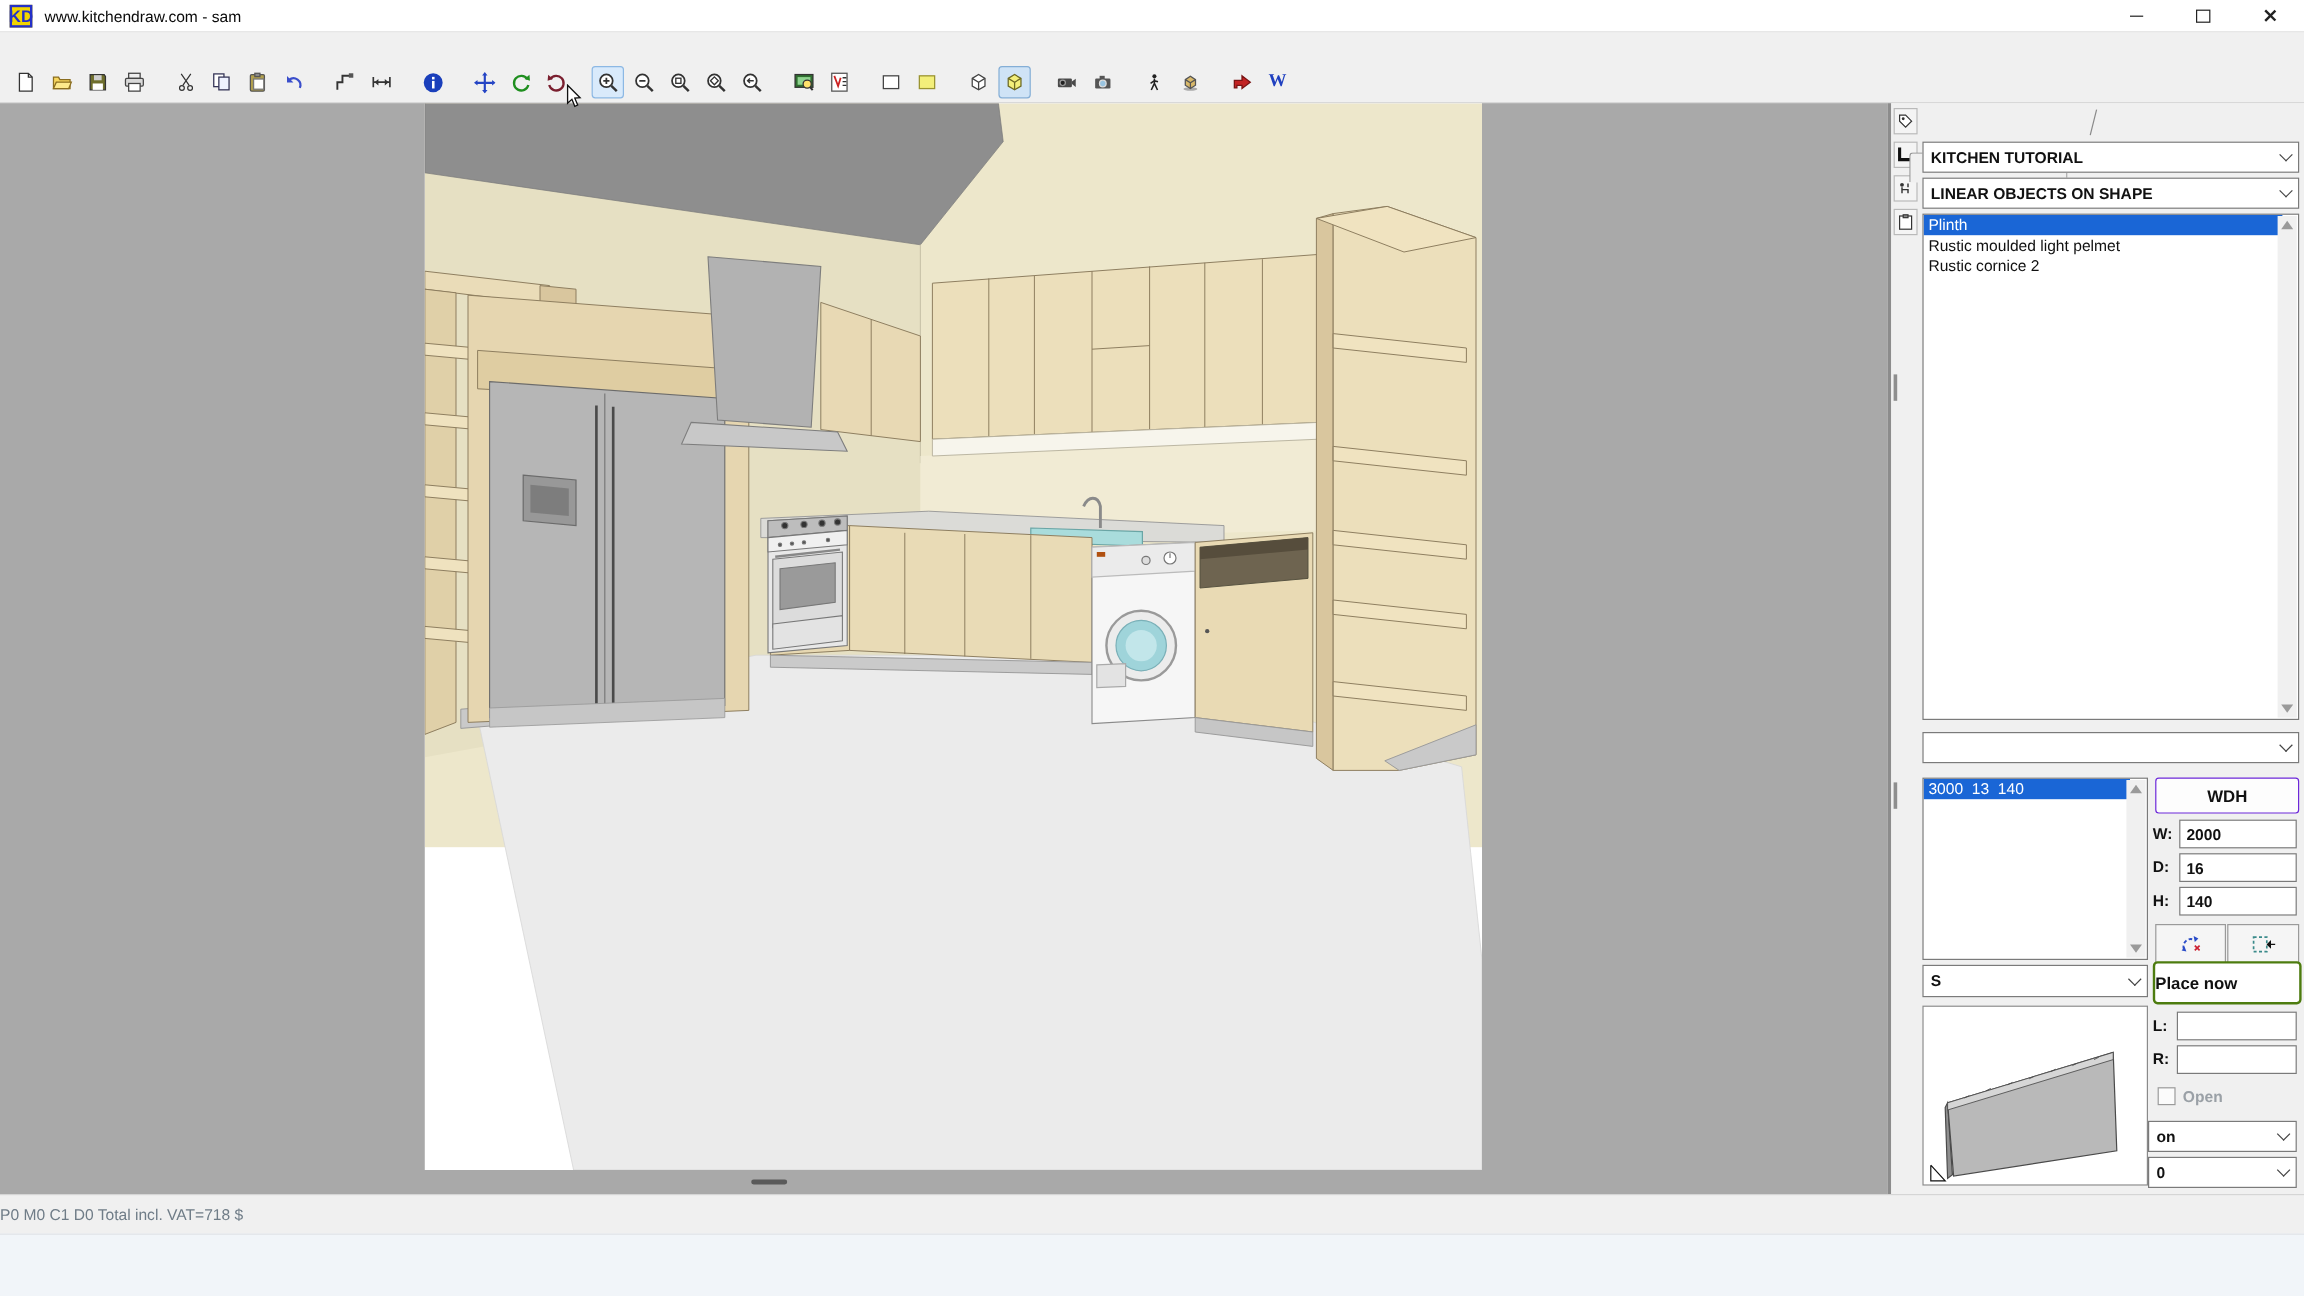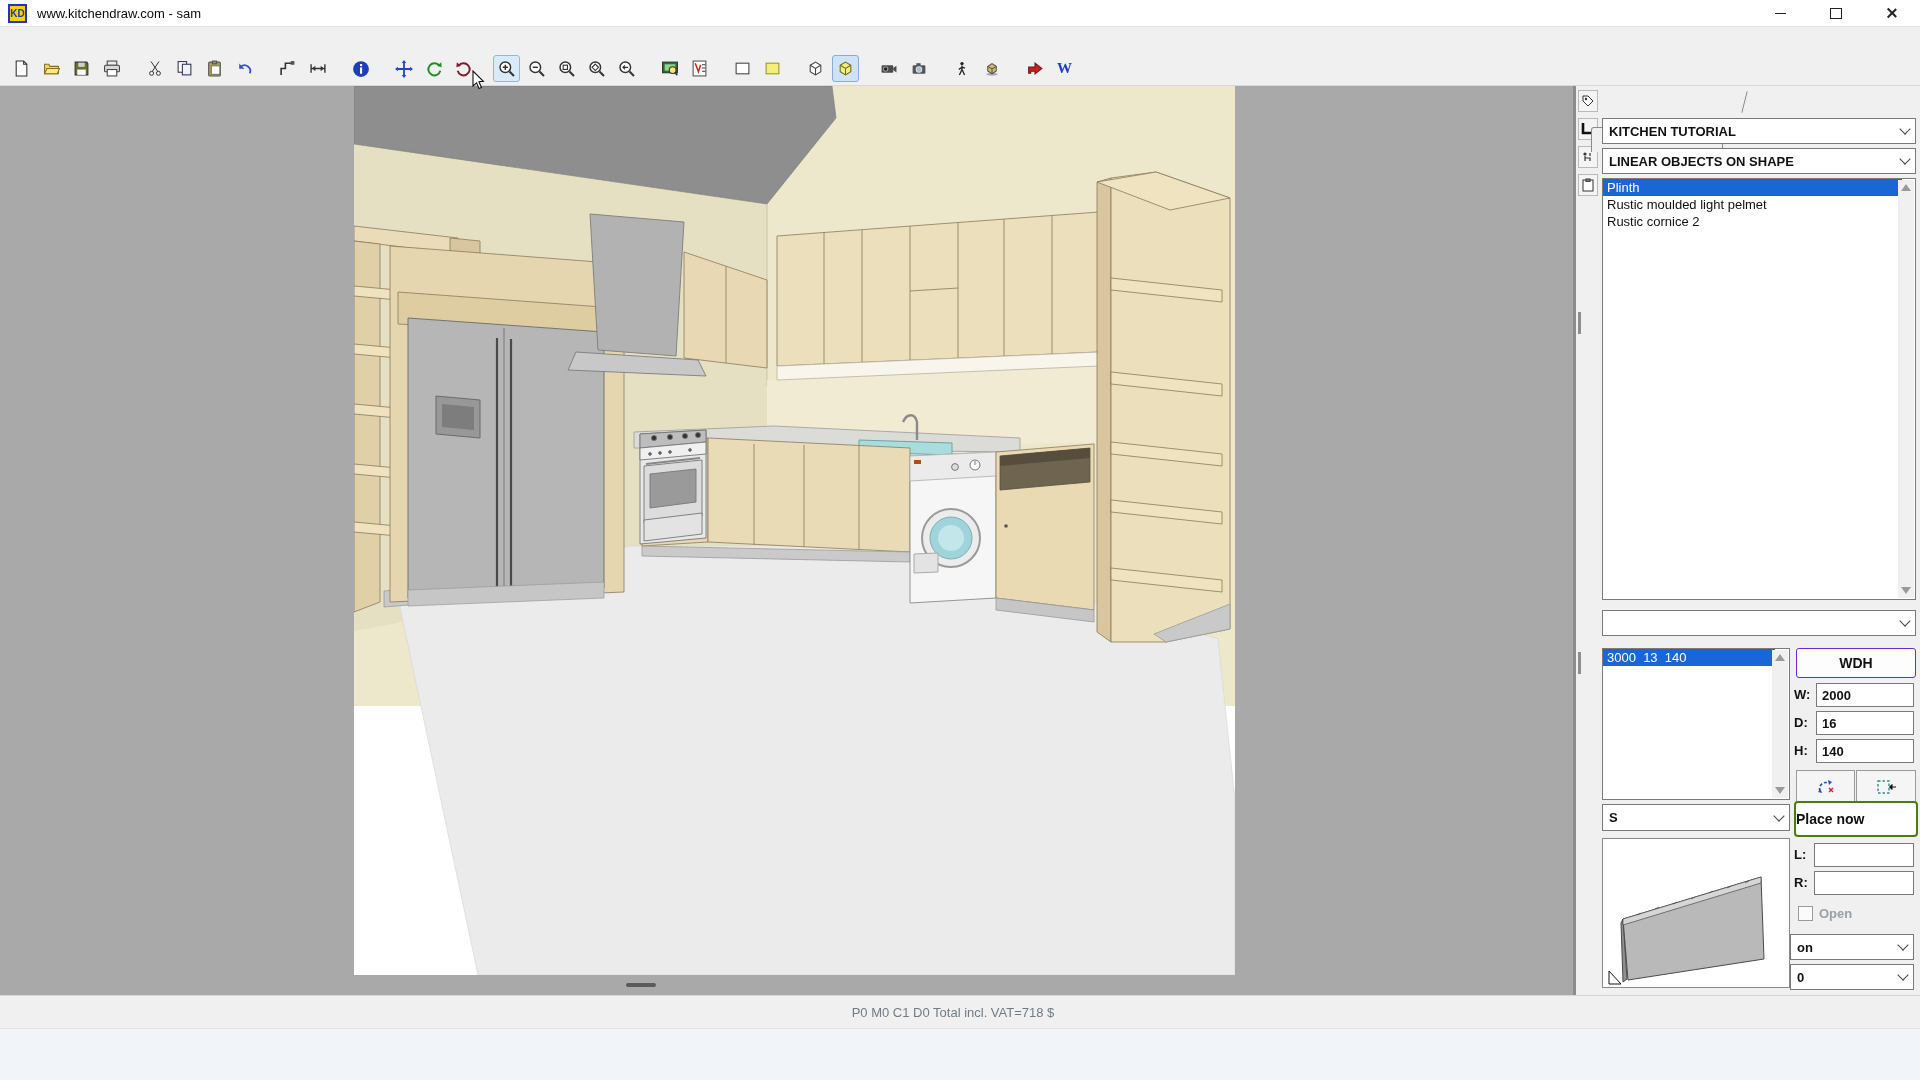--- a/index.html
+++ b/index.html
@@ -3,21 +3,21 @@
 <meta charset="utf-8">
 <style>
   html,body{margin:0;padding:0;background:#000;}
   .screen{position:relative;width:1920px;height:1080px;overflow:hidden;
     font-family:"Liberation Sans",sans-serif;font-size:13px;color:#111;background:#f0f0f0;}
   .abs{position:absolute;}
   .bold{font-weight:bold;}
   
   .titlebar{left:0;top:0;width:1920px;height:26px;background:#ffffff;border-bottom:1px solid #e2e2e2;display:flex;align-items:center;}
   .kdlogo{width:19px;height:19px;margin-left:8px;background:#f2d500;border:2px solid #2430c8;box-sizing:border-box;
-    display:flex;align-items:center;justify-content:center;font-weight:bold;font-size:10px;color:#2430c8;}
+    display:flex;align-items:center;justify-content:center;font-weight:bold;font-size:14px;color:#2430c8;}
   .wtitle{margin-left:10px;font-size:13px;color:#0a0a0a;}
   .winbtn{width:56px;height:26px;display:flex;align-items:center;justify-content:center;}
   .wmin{width:11px;height:0;border-top:1px solid #222;}
   .wmax{width:10px;height:9px;border:1px solid #222;}
   .wclose{position:relative;width:12px;height:12px;}
   .wclose:before,.wclose:after{content:"";position:absolute;left:5px;top:0;width:1.5px;height:12px;background:#222;}
   .wclose:before{transform:rotate(45deg);} .wclose:after{transform:rotate(-45deg);}
   
   .menubar{left:0;top:26px;width:1920px;height:26px;background:#fff;border-bottom:1px solid #e6e6e6;display:flex;align-items:center;padding-left:12px;box-sizing:border-box;}
   .mitem{padding:0 10px;height:100%;display:flex;align-items:center;cursor:default;}
@@ -50,21 +50,21 @@
   .tri-up{width:0;height:0;border-left:5px solid transparent;border-right:5px solid transparent;border-bottom:7px solid #9a9a9a;margin:4px auto;}
   .tri-down{width:0;height:0;border-left:5px solid transparent;border-right:5px solid transparent;border-top:7px solid #9a9a9a;margin:4px auto;position:absolute;bottom:0;left:3px;}
   .pinput{background:#fff;border:1px solid #7a7a7a;box-sizing:border-box;font-weight:bold;padding-left:5px;display:flex;align-items:center;}
   .wdhbtn{background:#fdfdfd;border:1px solid #6d28d9;border-radius:3px;display:flex;align-items:center;justify-content:center;font-weight:bold;font-size:14px;}
   .smallbtn{background:#f5f5f5;border:1px solid #9a9a9a;display:flex;align-items:center;justify-content:center;}
   .placenow{background:#fff;border:2px solid #4d7c0f;border-radius:4px;display:flex;align-items:center;font-weight:bold;font-size:14px;}
   .cklabel{color:#9aa0a6;font-weight:bold;}
   .checkbox{width:13px;height:13px;background:#fbfbfb;border:1px solid #9a9a9a;}
   .splittick{width:3px;height:22px;background:#8e8e8e;}
   
-  .statusbar{left:0;top:995px;width:1920px;height:33px;background:#f0f0f0;border-top:1px solid #d5d5d5;display:flex;align-items:center;justify-content:center;padding-right:14px;box-sizing:border-box;color:#6f7c87;}
+  .statusbar{left:0;top:995px;width:1920px;height:33px;background:#f0f0f0;border-top:1px solid #d5d5d5;display:flex;align-items:center;justify-content:flex-start;padding-right:14px;box-sizing:border-box;color:#6f7c87;}
   
   .taskbar{left:0;top:1028px;width:1920px;height:52px;background:#f1f5f9;border-top:1px solid #e0e4e8;}
   .cursor{z-index:60;pointer-events:none;}
 </style>
 </head>
 <body>
 
 <div class="screen">
 
   <div class="abs titlebar">

